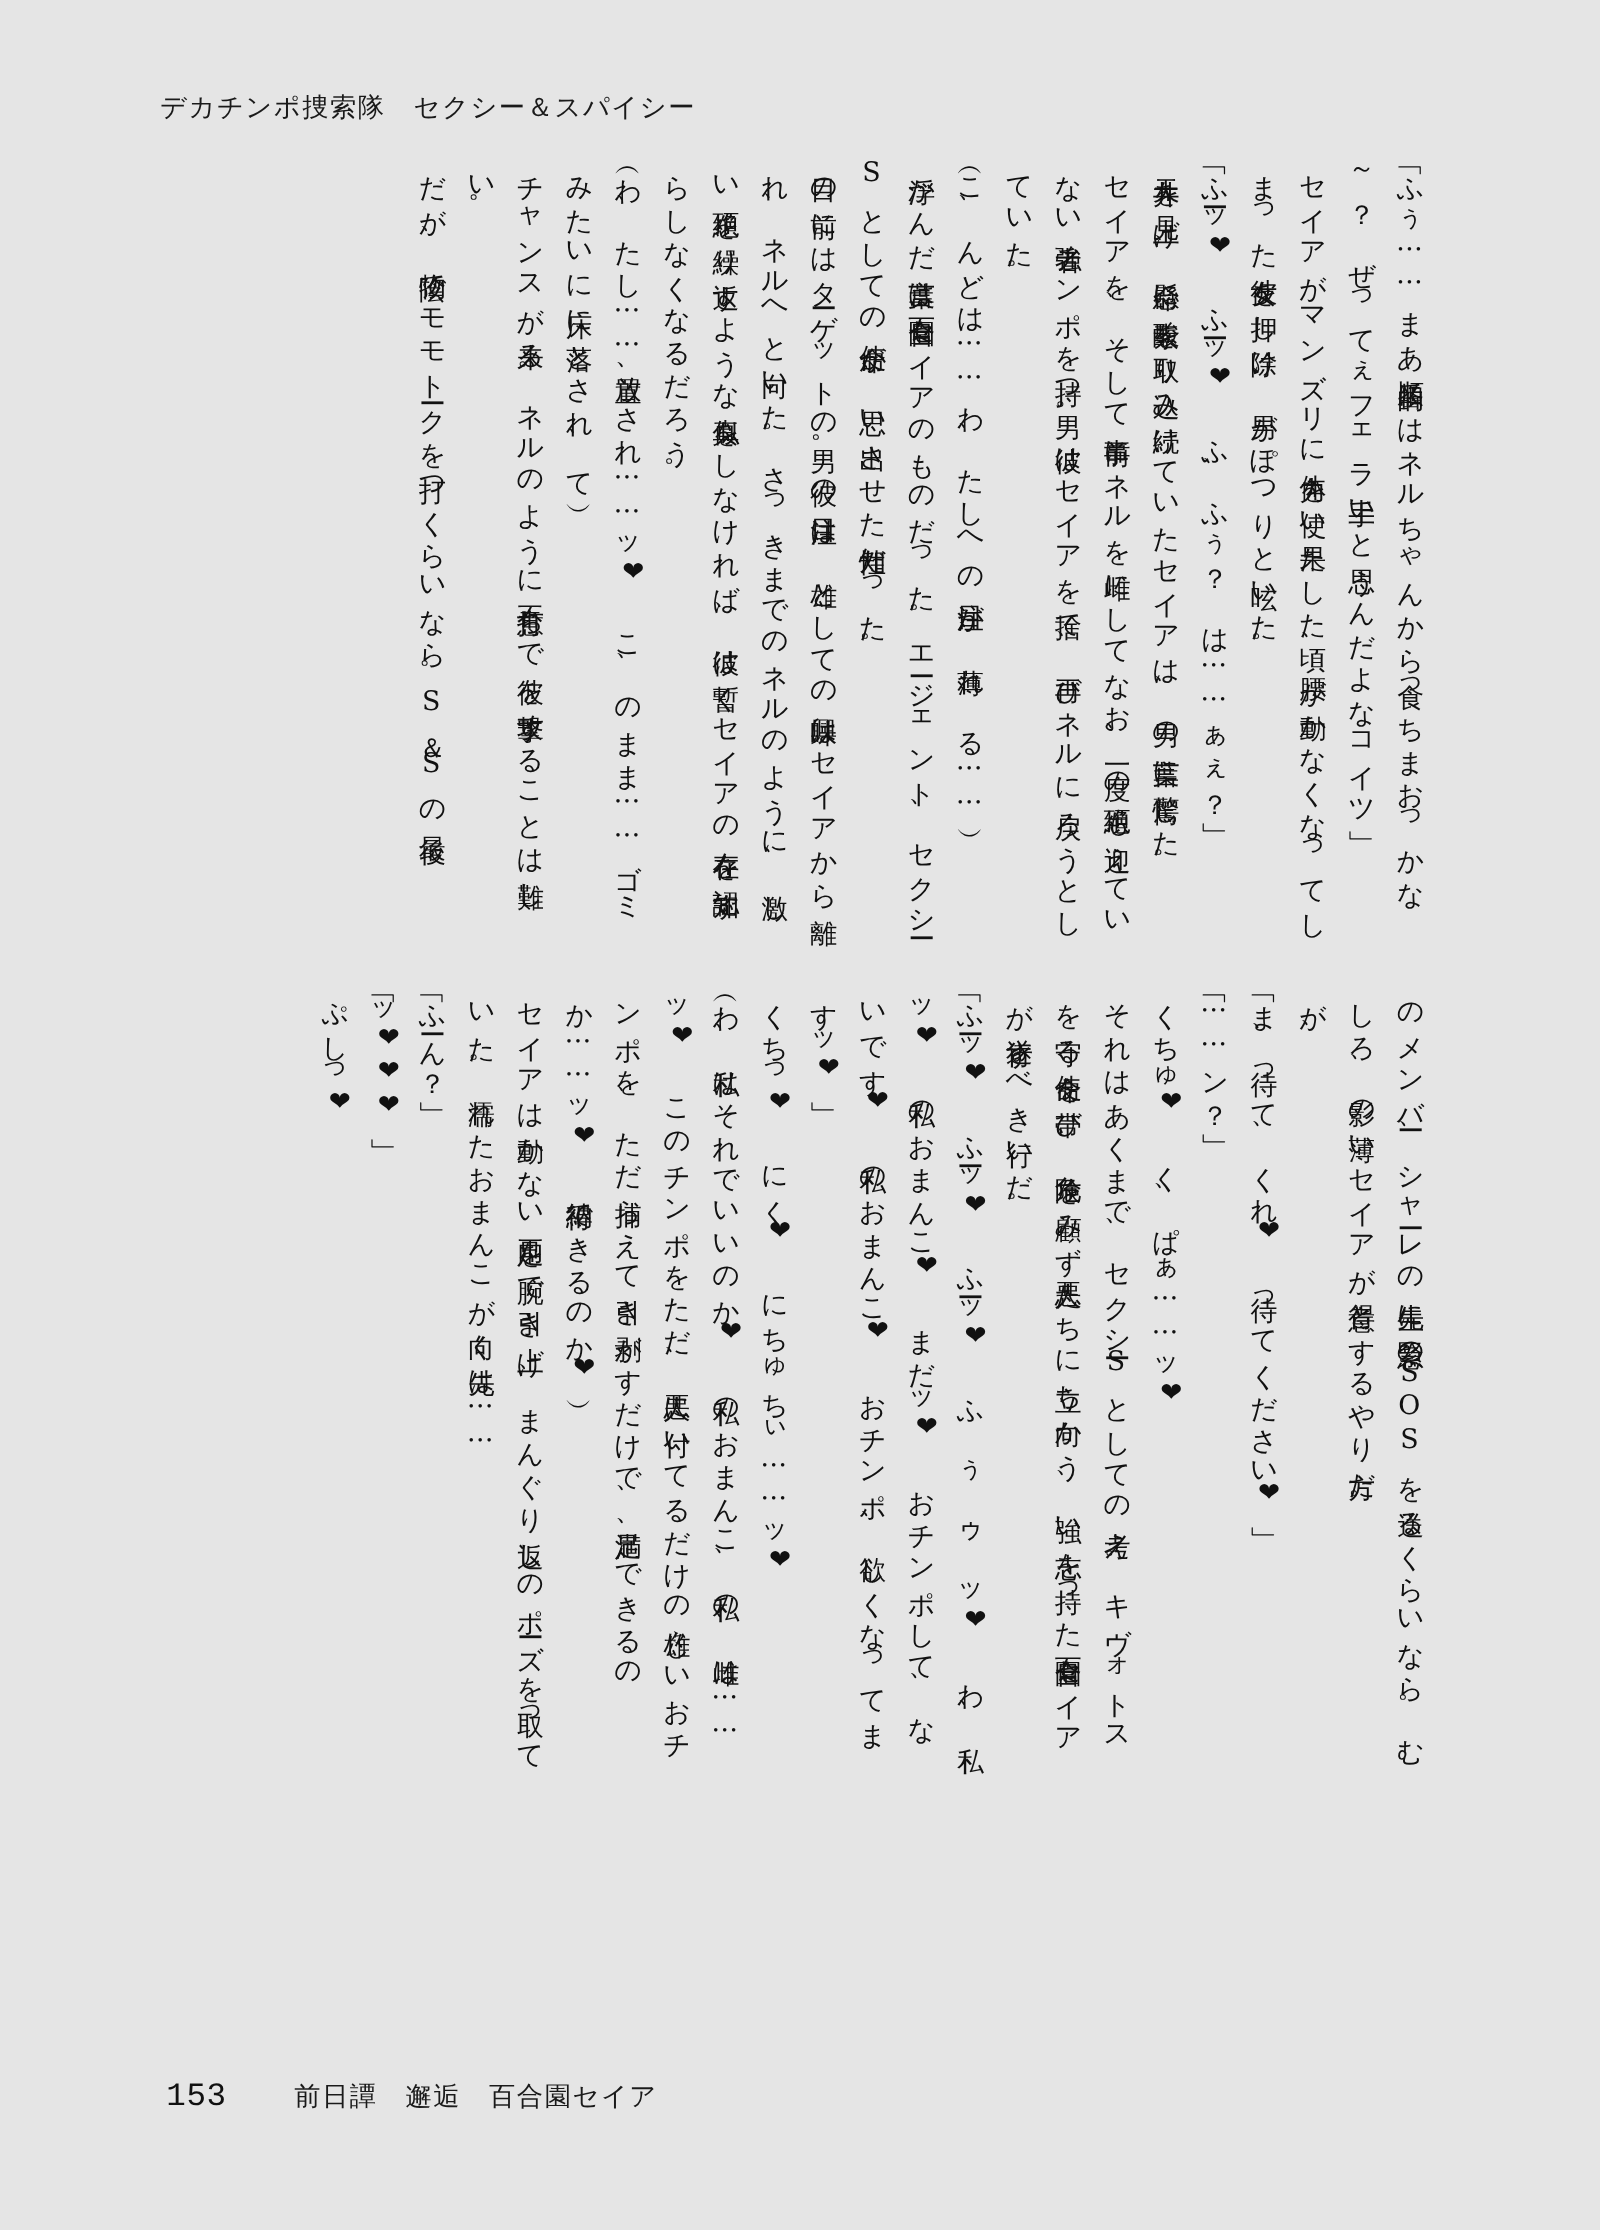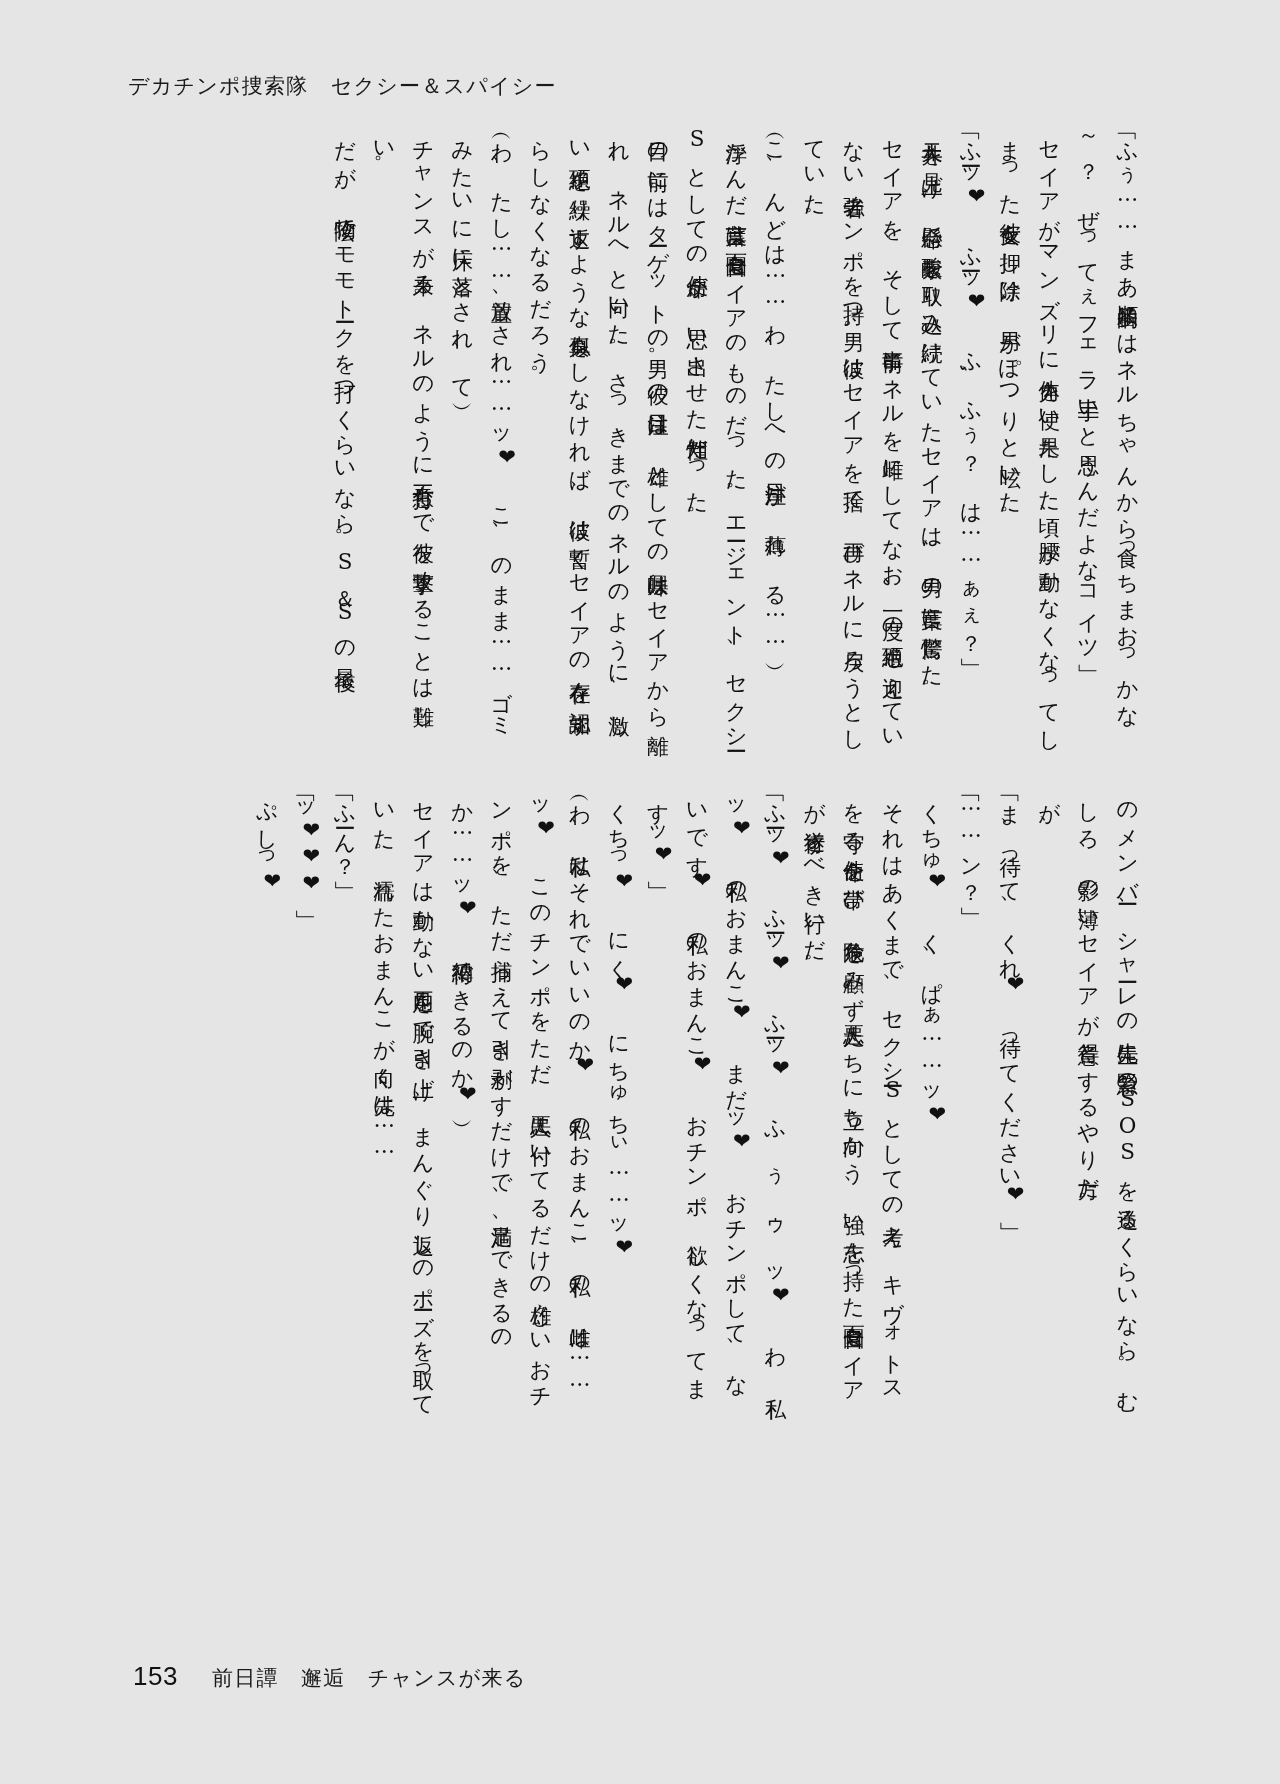--- a/index.html
+++ b/index.html
@@ -82,22 +82,22 @@
     vertical-align: middle;
   }
 
   
   .footer {
     position: absolute;
     bottom: 92px;
     left: 133px;
     display: flex;
     align-items: baseline;
-    gap: 34px;
-    font-family: Liberation Sans, sans-serif;
+    gap: 54px;
+    font-family: Liberation Mono, monospace;
   }
   .folio {
     font-size: 26px;
     letter-spacing: 0.02em;
     color: #111111;
   }
   .footer-title {
     font-size: 21px;
     letter-spacing: 0.06em;
     color: #1a1a1a;
@@ -136,16 +136,16 @@
       <p class="para">くちっ<span class="hv">❤</span>　にく<span class="hv">❤</span>　にちゅちぃ……ッ<span class="hv">❤</span></p>
       <p class="para">（わ、私はそれでいいのか<span class="hv">❤</span>　私のおまんこ、私の、雌は……ッ<span class="hv">❤</span>　このチンポをただ、悪人に付いてるだけの雄々しいおチンポを、ただ捕らえて引き剥がすだけで、満足、できるのか……ッ<span class="hv">❤</span>　納得できるのか<span class="hv">❤</span>）</p>
       <p class="para">セイアは動かない両足を腕で引き上げ、まんぐり返しのポーズを取っていた。濡れたおまんこが向く先は……</p>
       <p class="para">「ふーん？」</p>
       <p class="para">「ッ<span class="hv">❤</span><span class="hv">❤</span><span class="hv">❤</span>」</p>
       <p class="para">ぷしっ<span class="hv">❤</span></p>
     </div>
 
   <div class="footer">
     <span class="folio">153</span>
-    <span class="footer-title">前日譚　邂逅　チャンスが来る</span>
+    <span class="footer-title">前日譚　邂逅　百合園セイア</span>
   </div>
 
 </div>
 
 </body></html>

